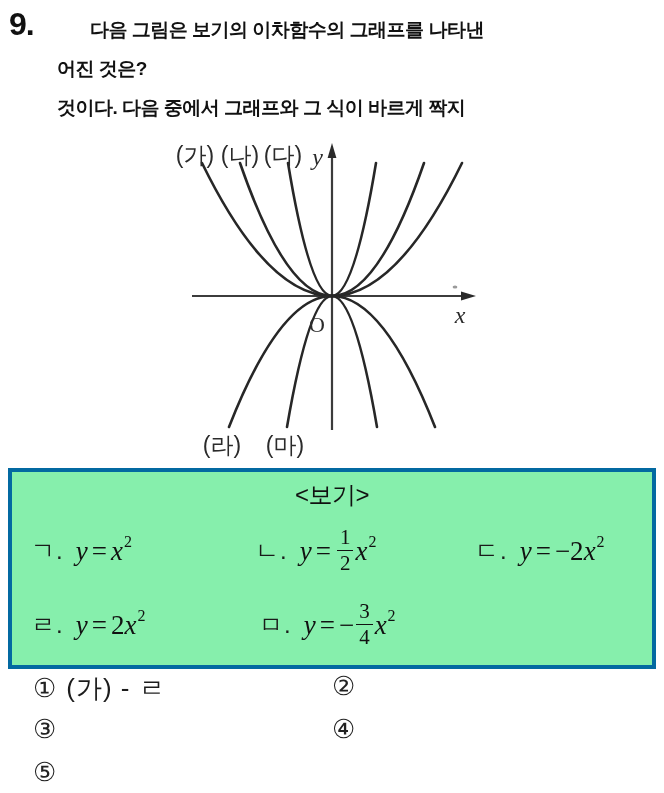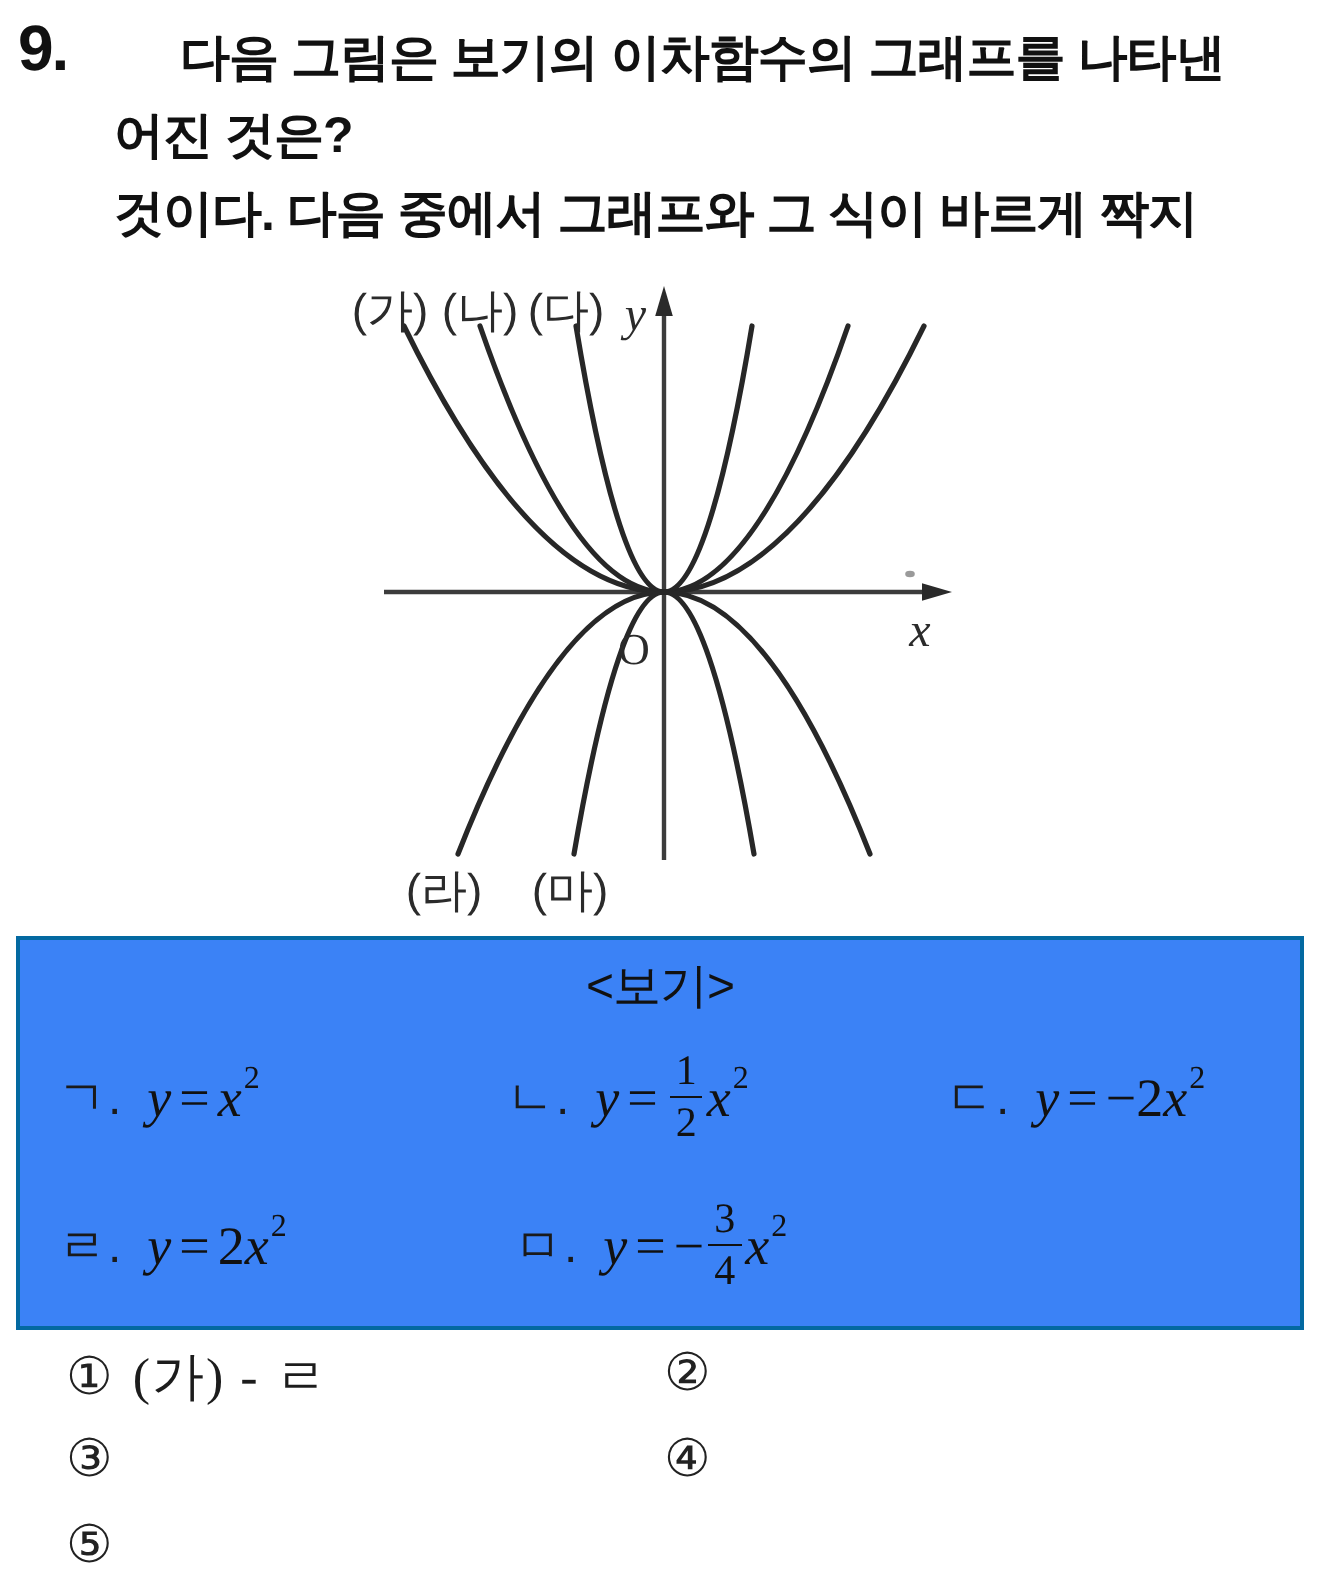--- a/index.html
+++ b/index.html
@@ -9,40 +9,40 @@
     -webkit-font-smoothing:antialiased;
   }
 
   
   .q-number{
     position:absolute;left:9px;top:6px;
     font-size:32px;font-weight:700;letter-spacing:-1px;color:#111;
   }
   .q-text{
     position:absolute;left:57px;top:10px;width:600px;
-    font-size:25px;font-weight:700;line-height:39px;color:#111;
+    font-size:19px;font-weight:700;line-height:39px;color:#111;
     letter-spacing:-0.5px;
   }
   .q-text .qline{white-space:nowrap;}
   .q-text .qline.first{padding-left:33px;}
 
   
   .graph-wrap{position:absolute;left:150px;top:130px;width:400px;height:330px;}
   .graph-wrap svg{display:block;}
   .curve{fill:none;stroke:#272727;stroke-width:2.6;stroke-linecap:round;}
   .axis{stroke:#3c3c3c;stroke-width:2.2;}
   .axis-head{fill:#2a2a2a;}
   .glabel{font-family:"Liberation Sans",sans-serif;font-size:23px;fill:#2b2b2b;}
   .mathlabel{font-family:"Liberation Serif",serif;font-style:italic;font-size:24px;fill:#2b2b2b;}
   .origin{font-family:"Liberation Serif",serif;font-size:22px;fill:#2b2b2b;}
 
   
   .bogi-box{
     position:absolute;left:8px;top:468px;width:640px;height:193px;
-    border:2px solid #0369a1;background:#3b82f6;
+    border:4px solid #0369a1;background:#86efac;
   }
   .bogi-title{
     position:absolute;left:0;top:7px;width:100%;text-align:center;
     font-size:24px;font-weight:500;color:#111;letter-spacing:-0.5px;
   }
   .eq-item{
     position:absolute;height:66px;display:flex;align-items:center;white-space:nowrap;
   }
   .eq-item.row1{top:46px;}
   .eq-item.row2{top:120px;}
@@ -59,21 +59,21 @@
   }
   .frac .num{display:block;padding:0 3px 1px 3px;border-bottom:1.6px solid #111;}
   .frac .den{display:block;padding-top:1px;}
 
   
   .option{
     position:absolute;display:flex;align-items:center;white-space:nowrap;
     font-size:26px;color:#1c1c1c;letter-spacing:0;
   }
   .option .marker{font-size:26px;margin-right:10px;color:#222;}
-  .option .opt-text{letter-spacing:1px;font-family:Liberation Serif, serif;}
+  .option .opt-text{letter-spacing:1px;}
   .opt-r1{top:671px;}
   .opt-r2{top:714px;}
   .opt-r3{top:757px;}
   .opt-c1{left:33px;}
   .opt-c2{left:332px;}
 </style>
 </head>
 <body>
 
 <div class="q-number">9.</div>

